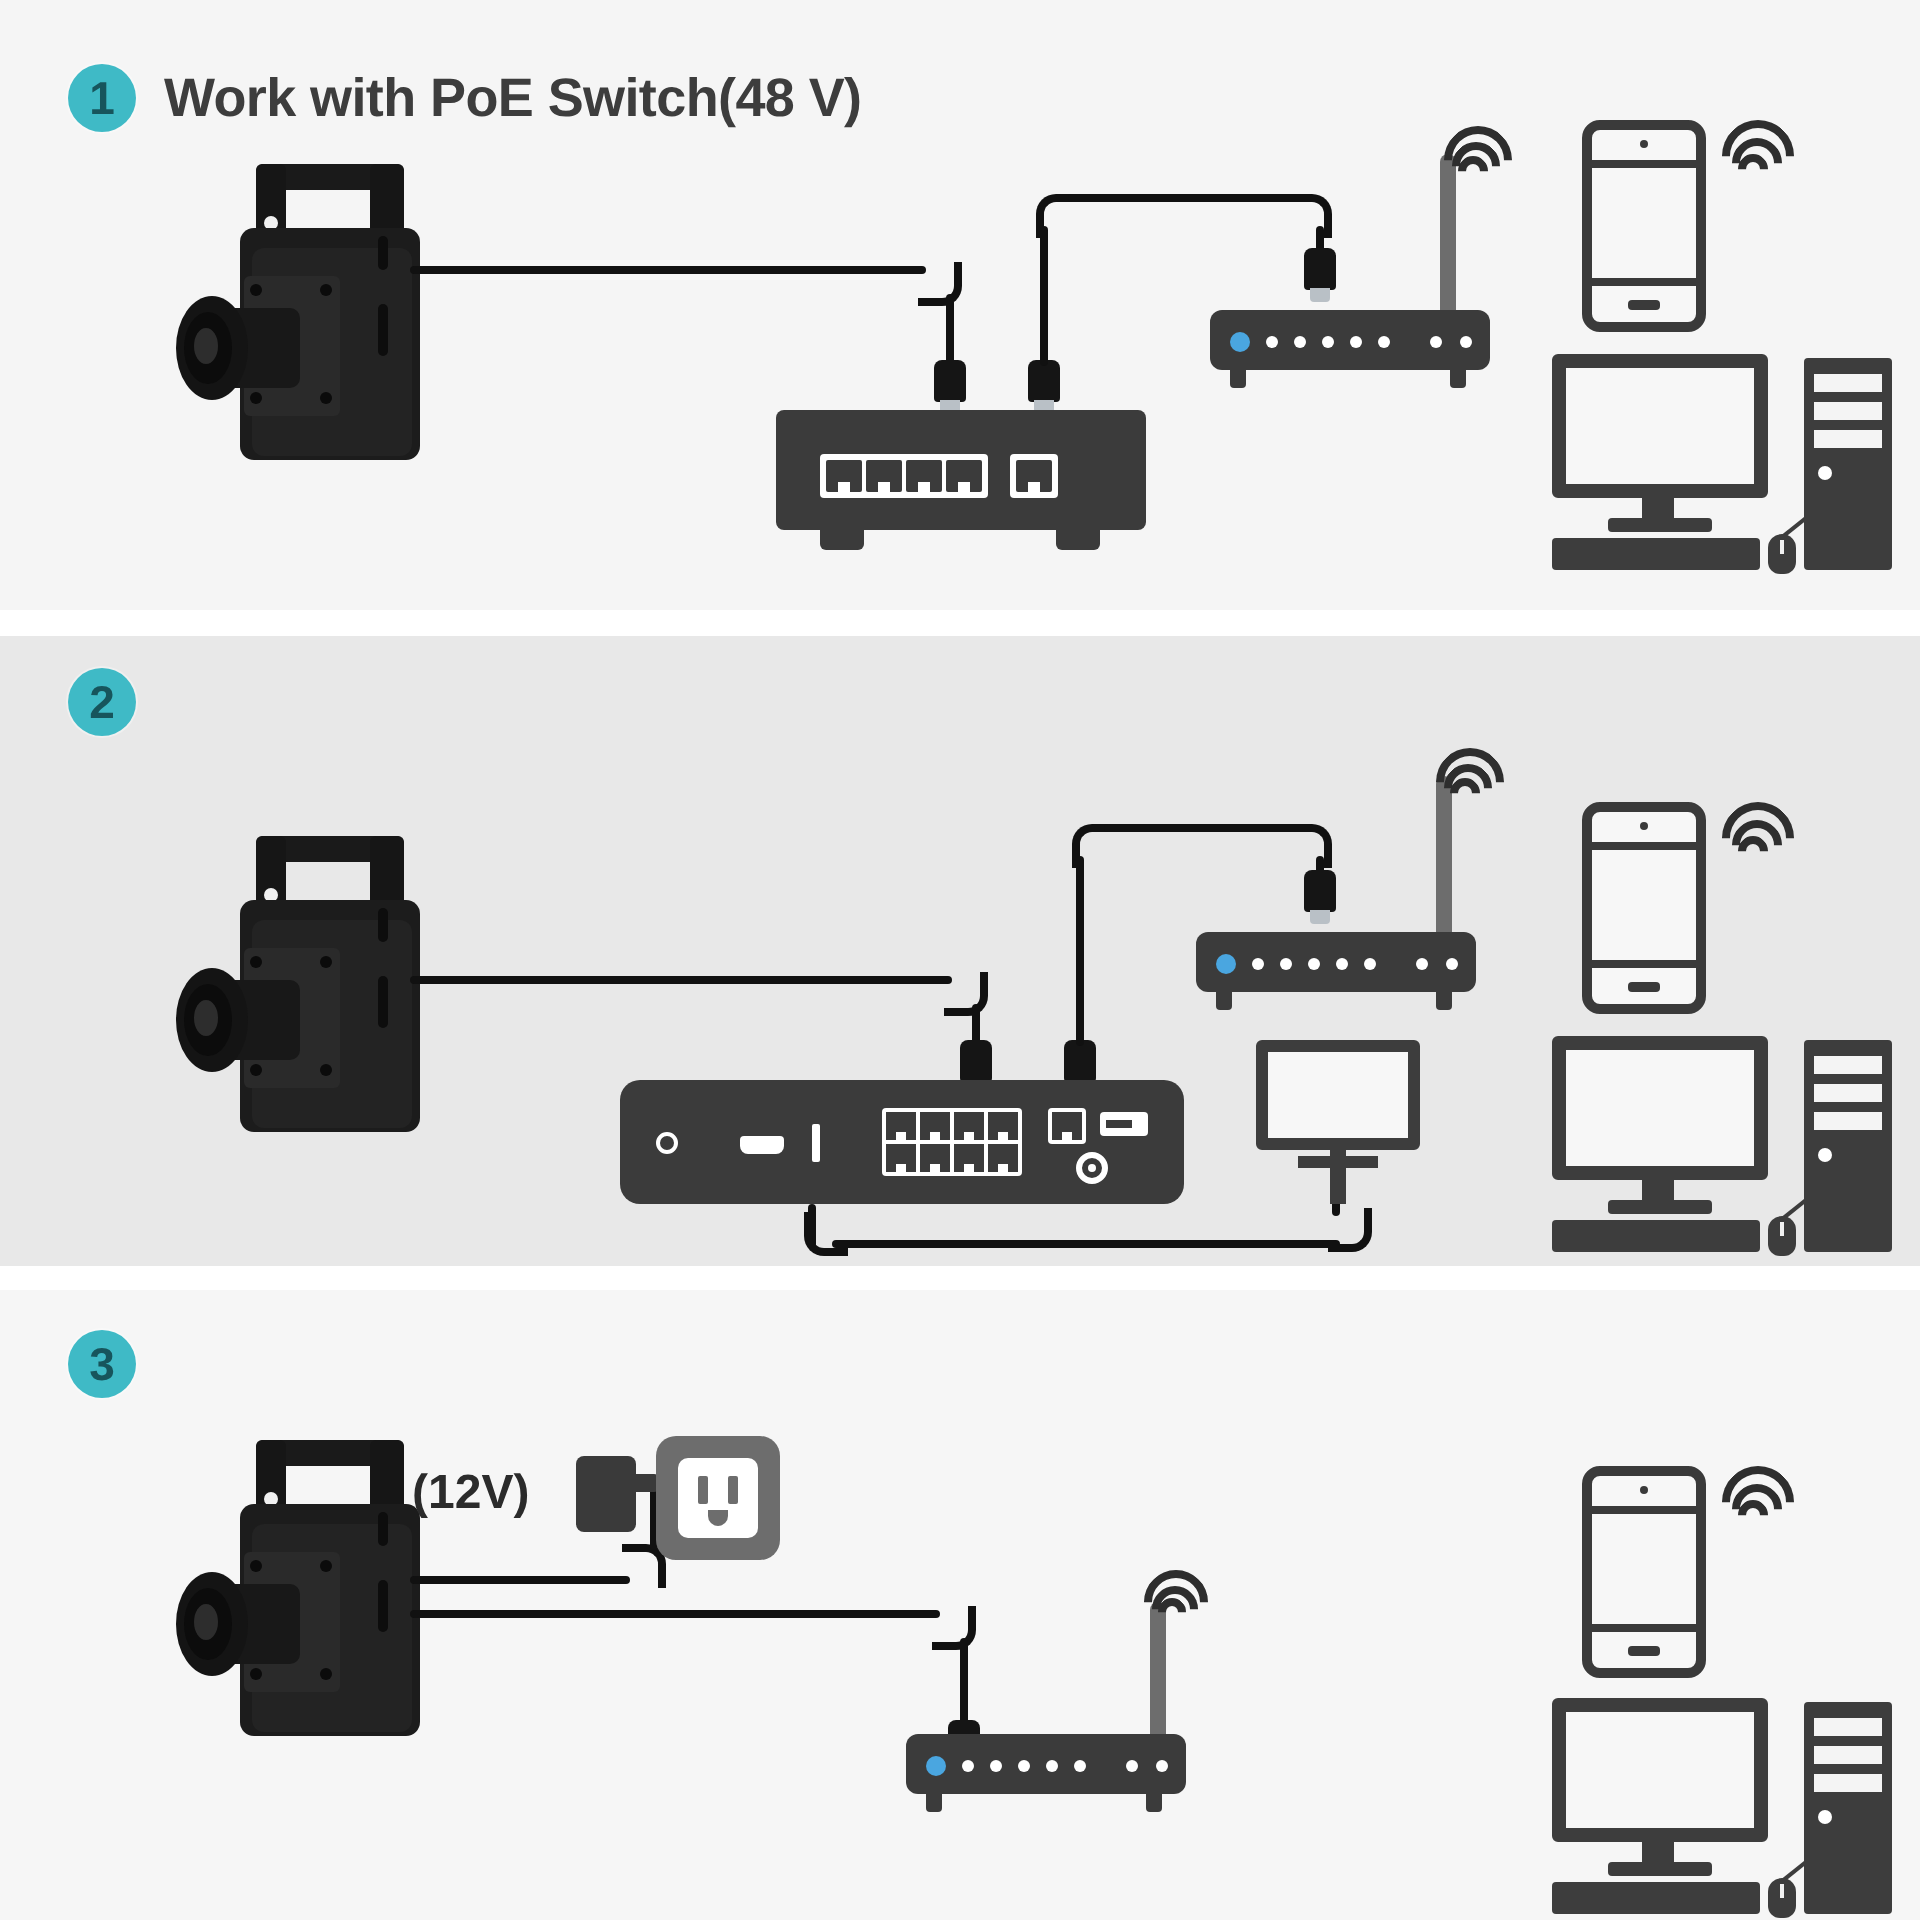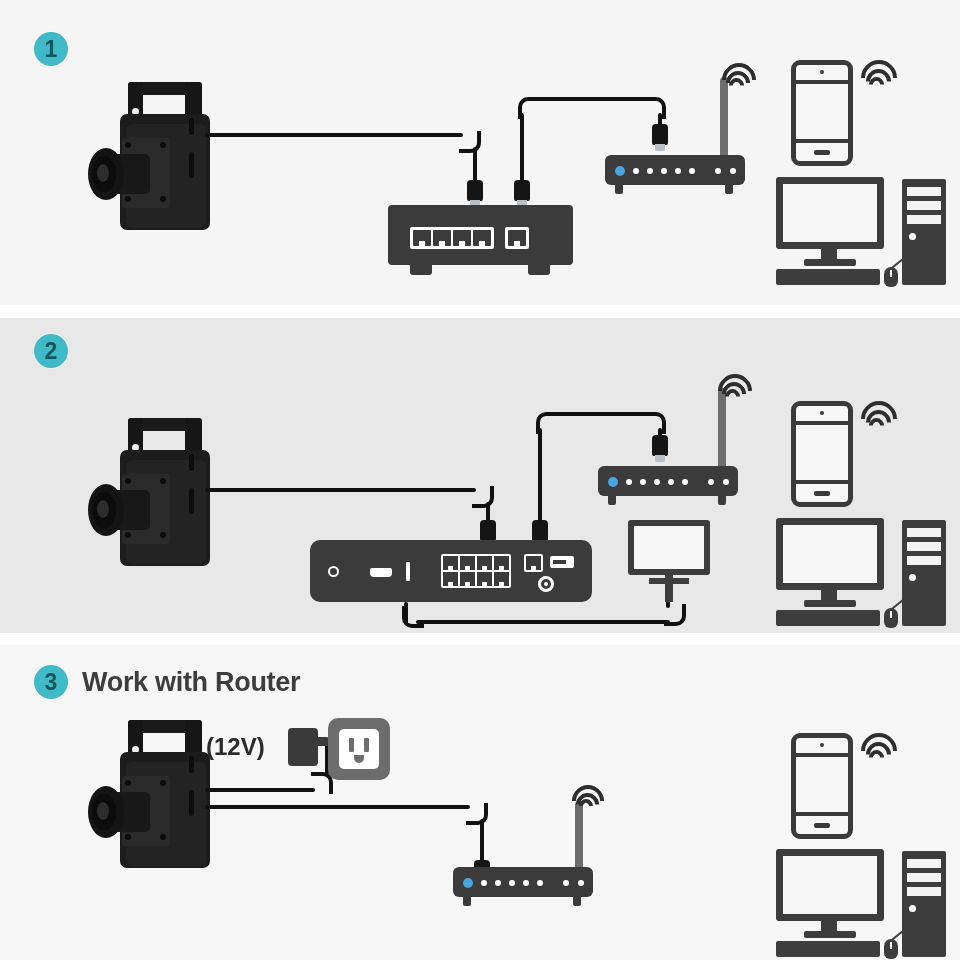--- a/index.html
+++ b/index.html
@@ -133,20 +133,21 @@
 </style>
 </head>
 <body>
 
 <div id="page">
 
   <div class="section" id="sec1">
 
     <div class="head" style="left:34px;top:32px;">
       <div class="badge">1</div>
+      <div class="htxt">Work with PoE Switch(48 V)</div>
     </div>
 
     <div class="cam" style="left:82px;top:82px;">
       <div class="bracket-top"></div>
       <div class="bracket-l">
         <div class="hole" style="left:4px;top:26px;"></div>
       </div>
       <div class="bracket-r"></div>
       <div class="body"></div>
       <div class="body2"></div>
@@ -391,21 +392,20 @@
         <div class="bay" style="top:36px;"></div>
         <div class="pwr"></div>
       </div>
     </div>
   </div>
 
   <div class="section" id="sec3">
 
     <div class="head" style="left:34px;top:20px;">
       <div class="badge">3</div>
-      <div class="htxt">Work with Router</div>
     </div>
 
     <div class="cam" style="left:82px;top:75px;">
       <div class="bracket-top"></div>
       <div class="bracket-l">
         <div class="hole" style="left:4px;top:26px;"></div>
       </div>
       <div class="bracket-r"></div>
       <div class="body"></div>
       <div class="body2"></div>

